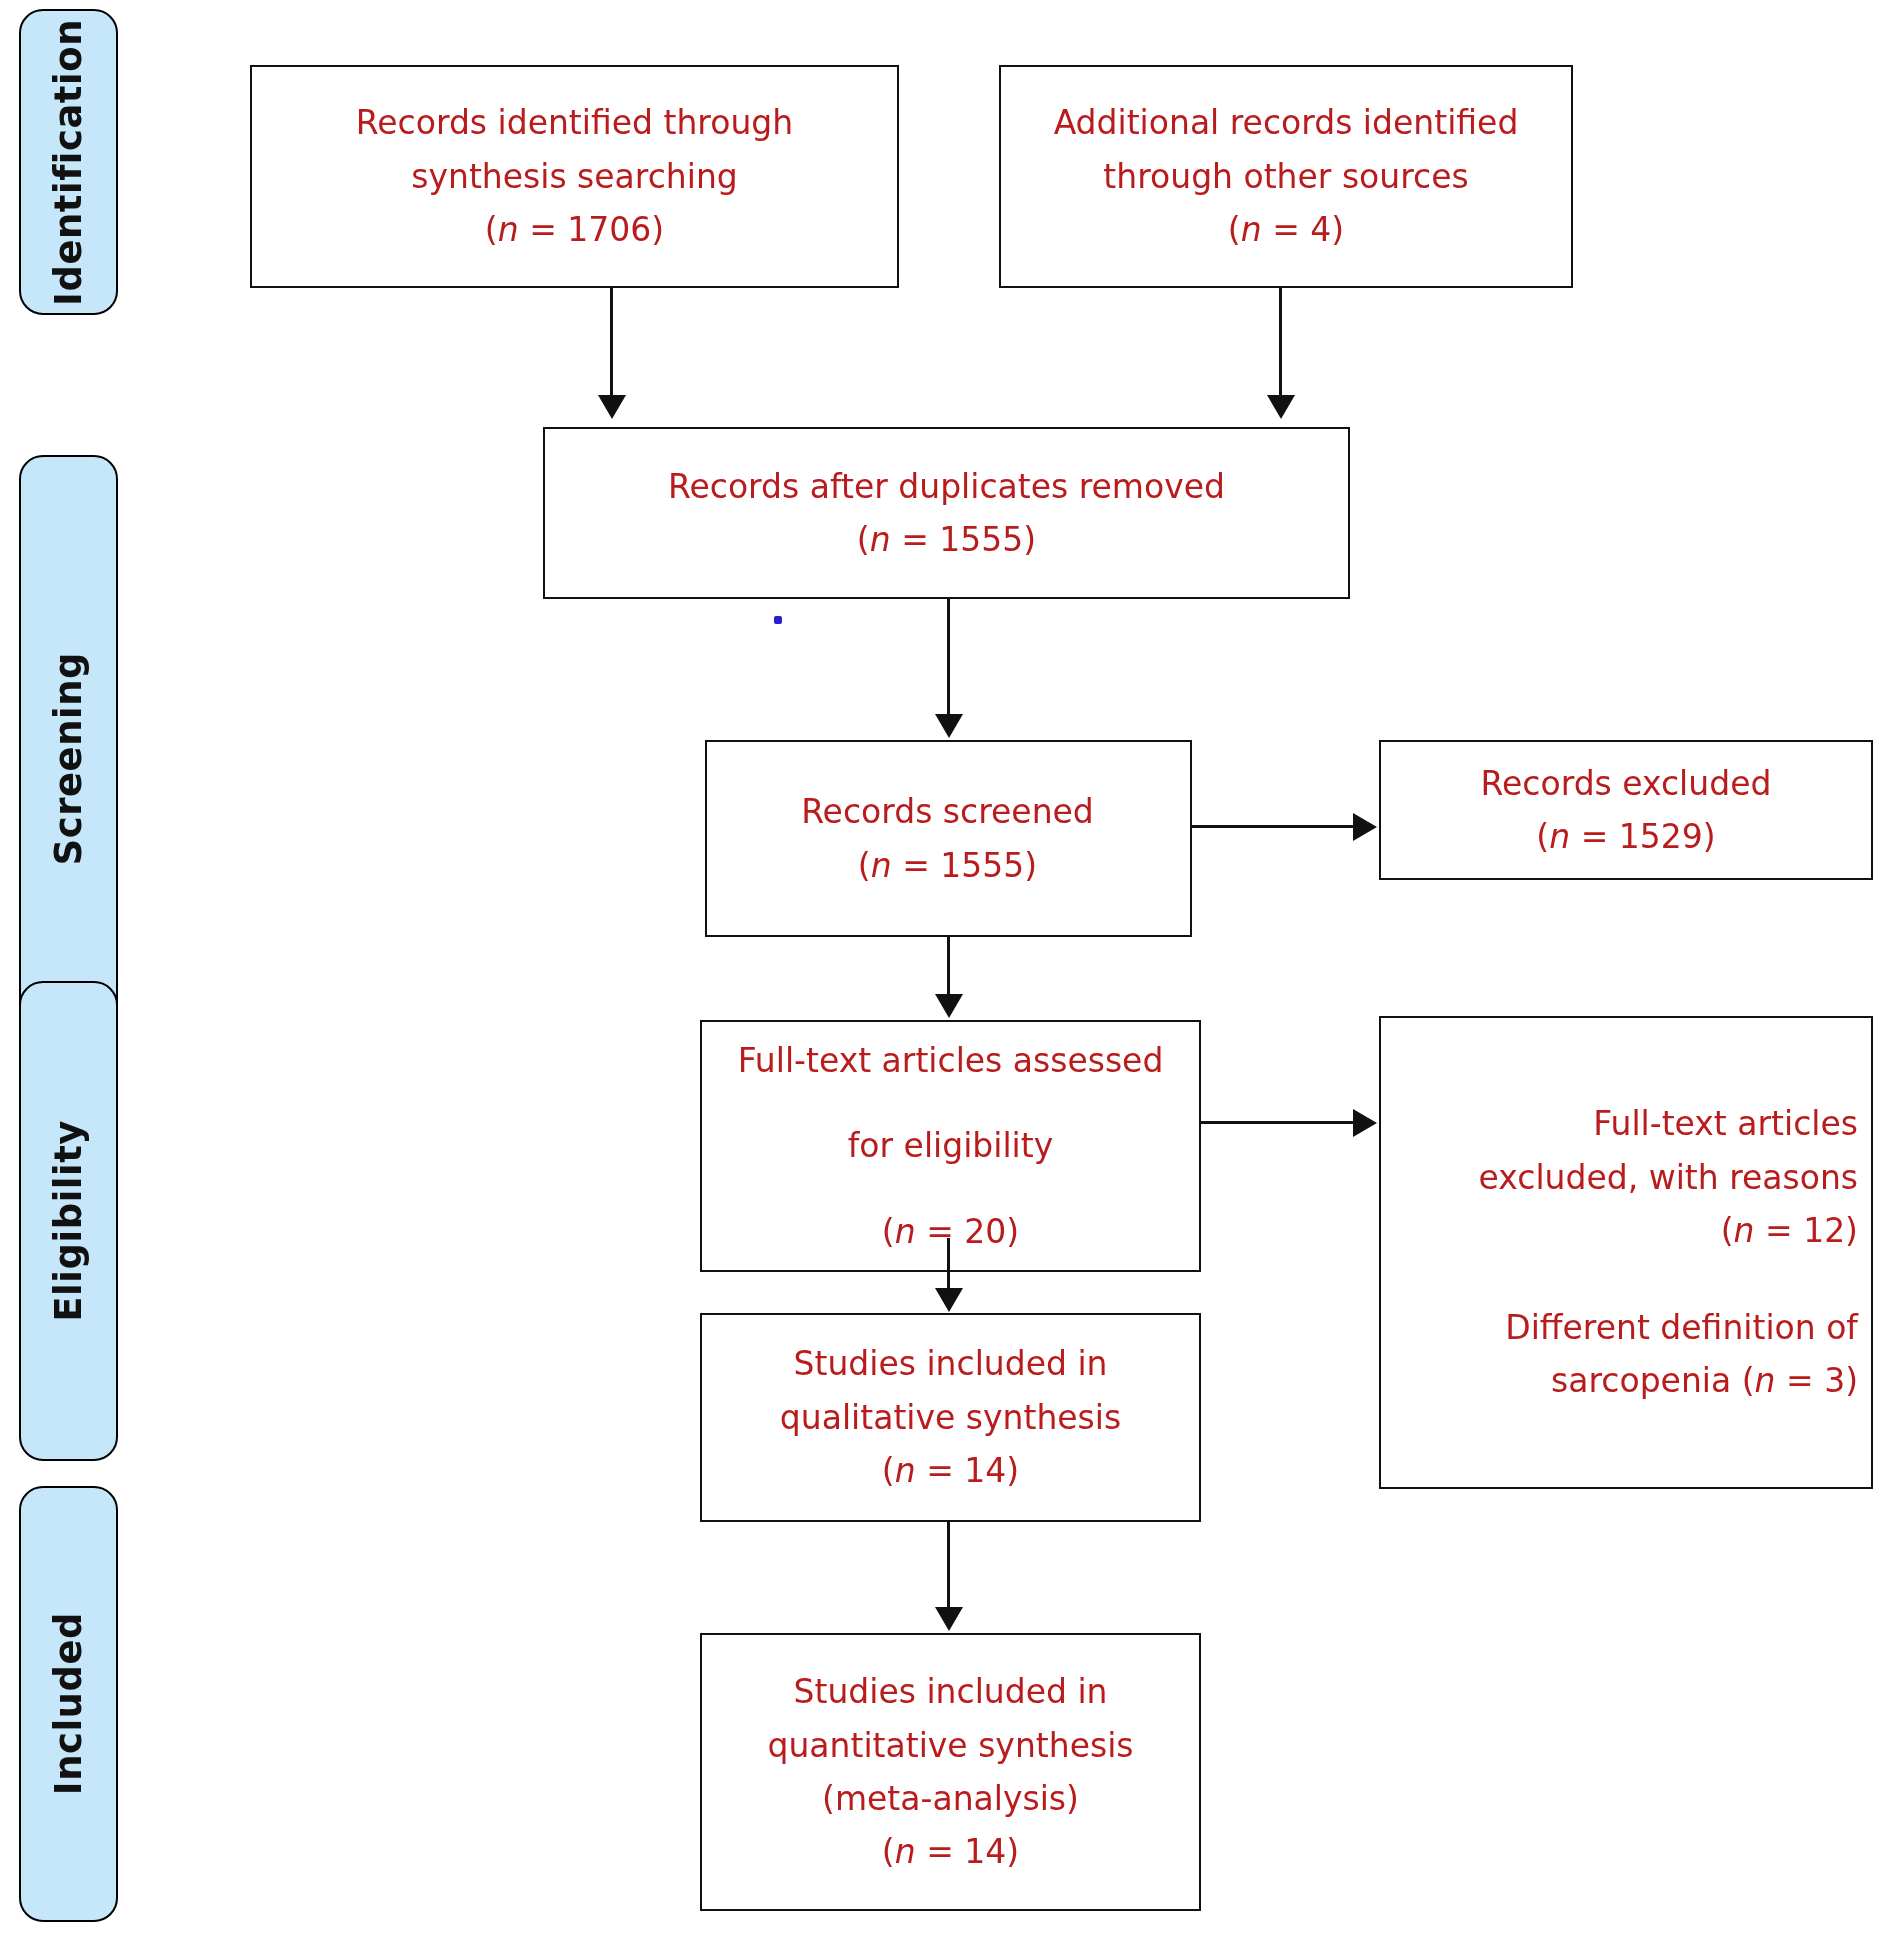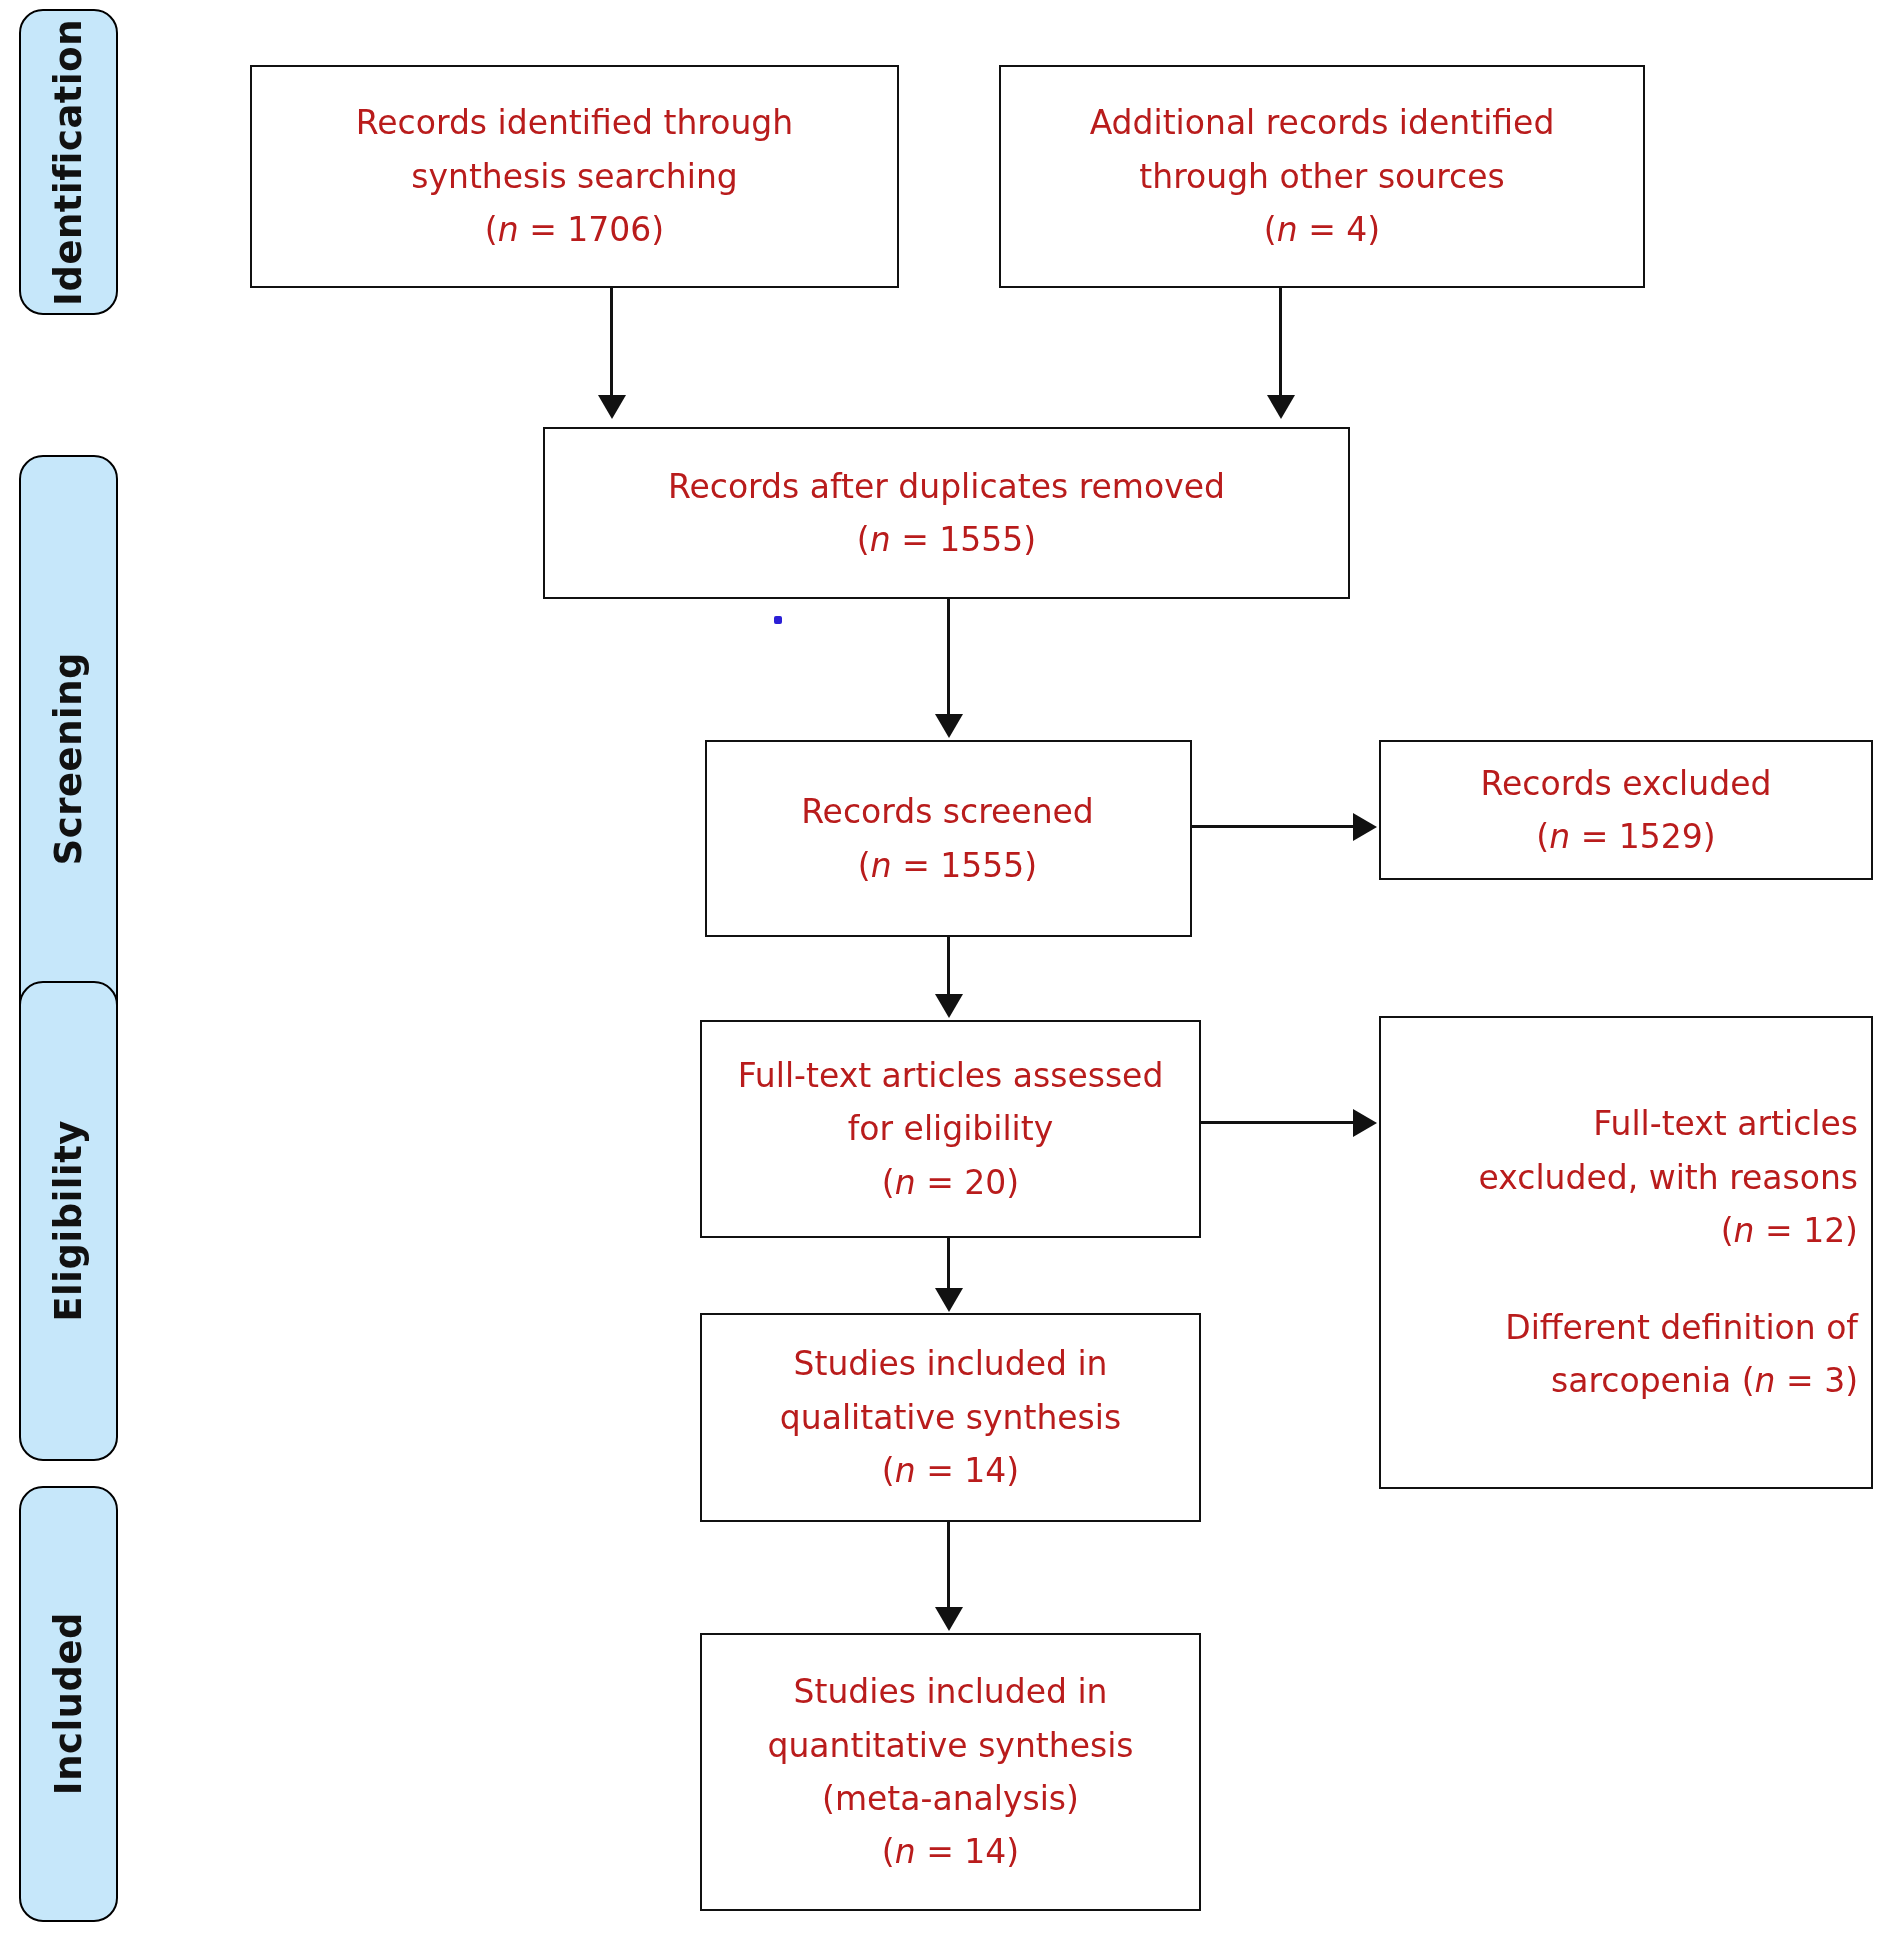--- a/index.html
+++ b/index.html
@@ -122,21 +122,21 @@
   <div class="stage-pill" style="left:18.6px; top:1486px; width:99px; height:436px;">
     <span class="stage-label">Included</span>
   </div>
 
   <div class="flow-box" style="left:250px; top:65px; width:649px; height:223px;">
     <div class="line">Records identified through</div>
     <div class="line">synthesis searching</div>
     <div class="line"><span>(</span><span class="nvar">n</span><span> = 1706)</span></div>
   </div>
 
-  <div class="flow-box" style="left:999px; top:65px; width:646px; height:223px;">
+  <div class="flow-box" style="left:999px; top:65px; width:574px; height:223px;">
     <div class="line">Additional records identified</div>
     <div class="line">through other sources</div>
     <div class="line"><span>(</span><span class="nvar">n</span><span> = 4)</span></div>
   </div>
 
   <div class="vline" style="left:610px; top:288px; height:109px;"></div>
   <div class="arrow-down" style="left:598px; top:395px;"></div>
 
   <div class="vline" style="left:1279px; top:288px; height:109px;"></div>
   <div class="arrow-down" style="left:1267px; top:395px;"></div>
@@ -160,21 +160,21 @@
   <div class="arrow-right" style="left:1353px; top:813px;"></div>
 
   <div class="flow-box" style="left:1379px; top:740px; width:494px; height:140px;">
     <div class="line">Records excluded</div>
     <div class="line"><span>(</span><span class="nvar">n</span><span> = 1529)</span></div>
   </div>
 
   <div class="vline" style="left:947px; top:937px; height:59px;"></div>
   <div class="arrow-down" style="left:935px; top:994px;"></div>
 
-  <div class="flow-box" style="left:700px; top:1020px; width:501px; height:218px;">
+  <div class="flow-box" style="left:700px; top:1020px; width:501px; height:252px;gap:32px;">
     <div class="line">Full-text articles  assessed</div>
     <div class="line">for eligibility</div>
     <div class="line"><span>(</span><span class="nvar">n</span><span> = 20)</span></div>
   </div>
 
   <div class="hline" style="left:1201px; top:1121px; width:155px;"></div>
   <div class="arrow-right" style="left:1353px; top:1109px;"></div>
 
   <div class="flow-box" style="left:1379px; top:1016px; width:494px; height:473px;align-items:flex-end;">
     <div class="line">Full-text articles</div>

